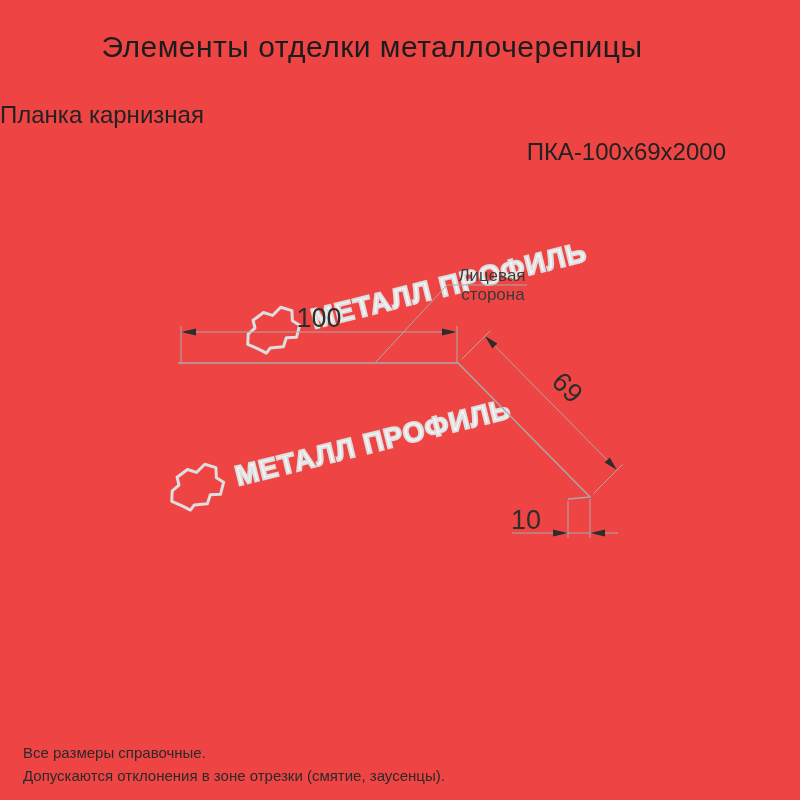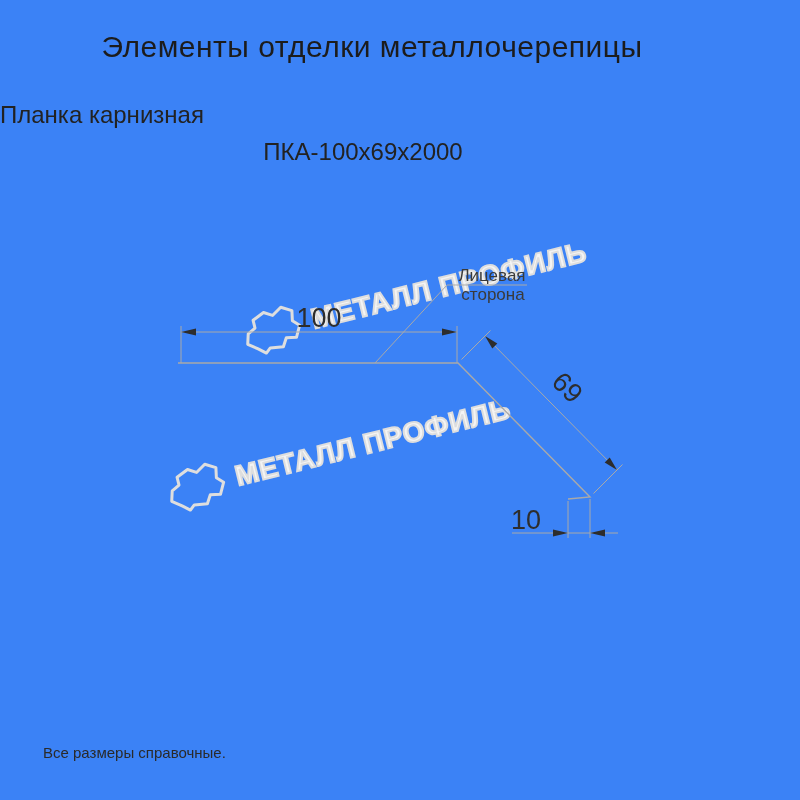--- a/index.html
+++ b/index.html
@@ -1,20 +1,20 @@
 <!DOCTYPE html>
 <html><head>
 <meta charset="utf-8">
 <style>
   html, body { margin: 0; padding: 0; background: #ffffff; }
   #page {
     position: relative;
     width: 800px;
     height: 800px;
-    background: #3b82f6;
+    background: #ef4444;
     overflow: hidden;
     font-family: "Liberation Sans", sans-serif;
     color: #1f1f1f;
   }
   
   .page-title {
     position: absolute;
     left: 0; top: 30px;
     width: 744px;
     text-align: center;
@@ -28,21 +28,21 @@
     left: 0; top: 101px;
     width: 726px;
     text-align: left;
     font-size: 24px;
     color: #222222;
   }
   .product-code {
     position: absolute;
     left: 0; top: 138px;
     width: 726px;
-    text-align: center;
+    text-align: right;
     font-size: 24px;
     color: #222222;
   }
   
   .watermark {
     position: absolute;
     display: flex;
     align-items: center;
     gap: 10px;
     transform: rotate(-14deg);
@@ -72,21 +72,21 @@
     font-family: "Liberation Sans", sans-serif;
   }
   .label-text {
     font-size: 17px;
     fill: #3a3a3a;
     font-family: "Liberation Sans", sans-serif;
   }
   
   .footer {
     position: absolute;
-    left: 43px;
+    left: 23px;
     top: 741px;
     font-size: 15px;
     line-height: 23px;
     color: #2a2a2a;
     z-index: 3;
   }
 </style>
 </head>
 <body>
 
@@ -143,15 +143,16 @@
 
     <g>
       <polyline points="375,363 447,285 527,285" fill="none" stroke="#a9a9a9" stroke-width="1"></polyline>
       <text class="label-text" x="492" y="281" text-anchor="middle">Лицевая</text>
       <text class="label-text" x="493" y="300" text-anchor="middle">сторона</text>
     </g>
   </svg>
 
   <div class="footer">
     <div>Все размеры справочные.</div>
+    <div>Допускаются отклонения в зоне отрезки (смятие, заусенцы).</div>
   </div>
 
 </div>
 
 </body></html>

